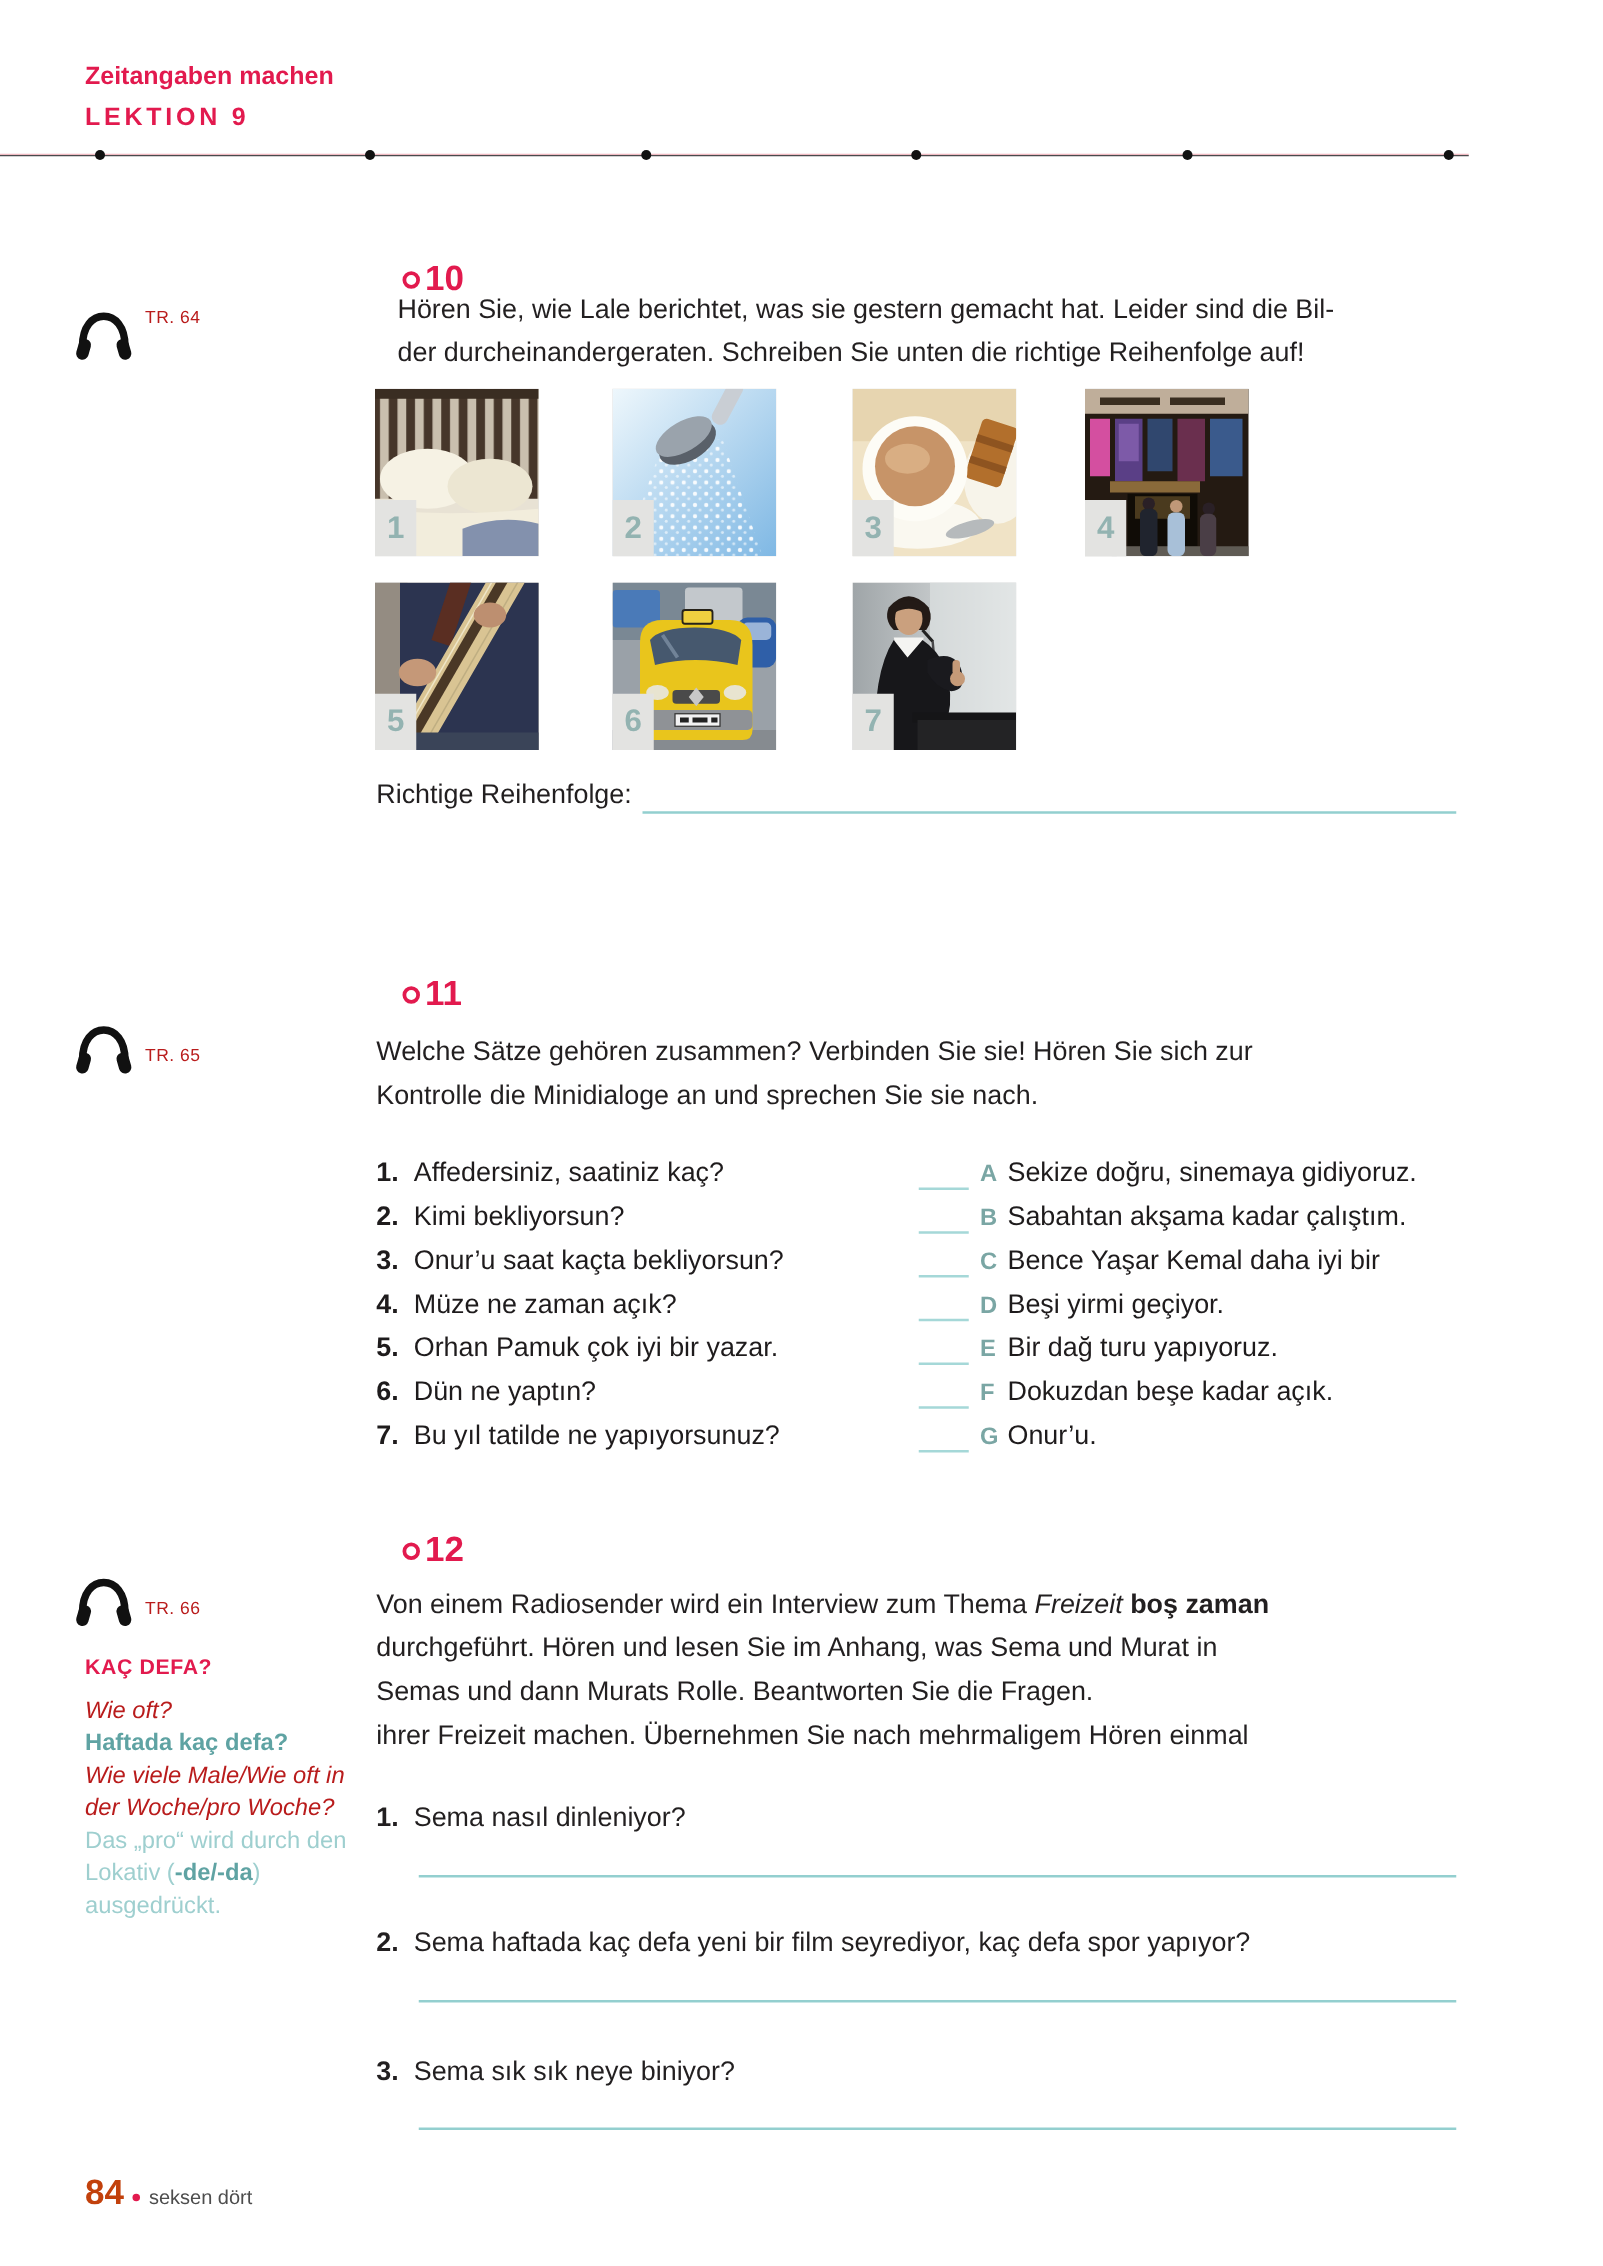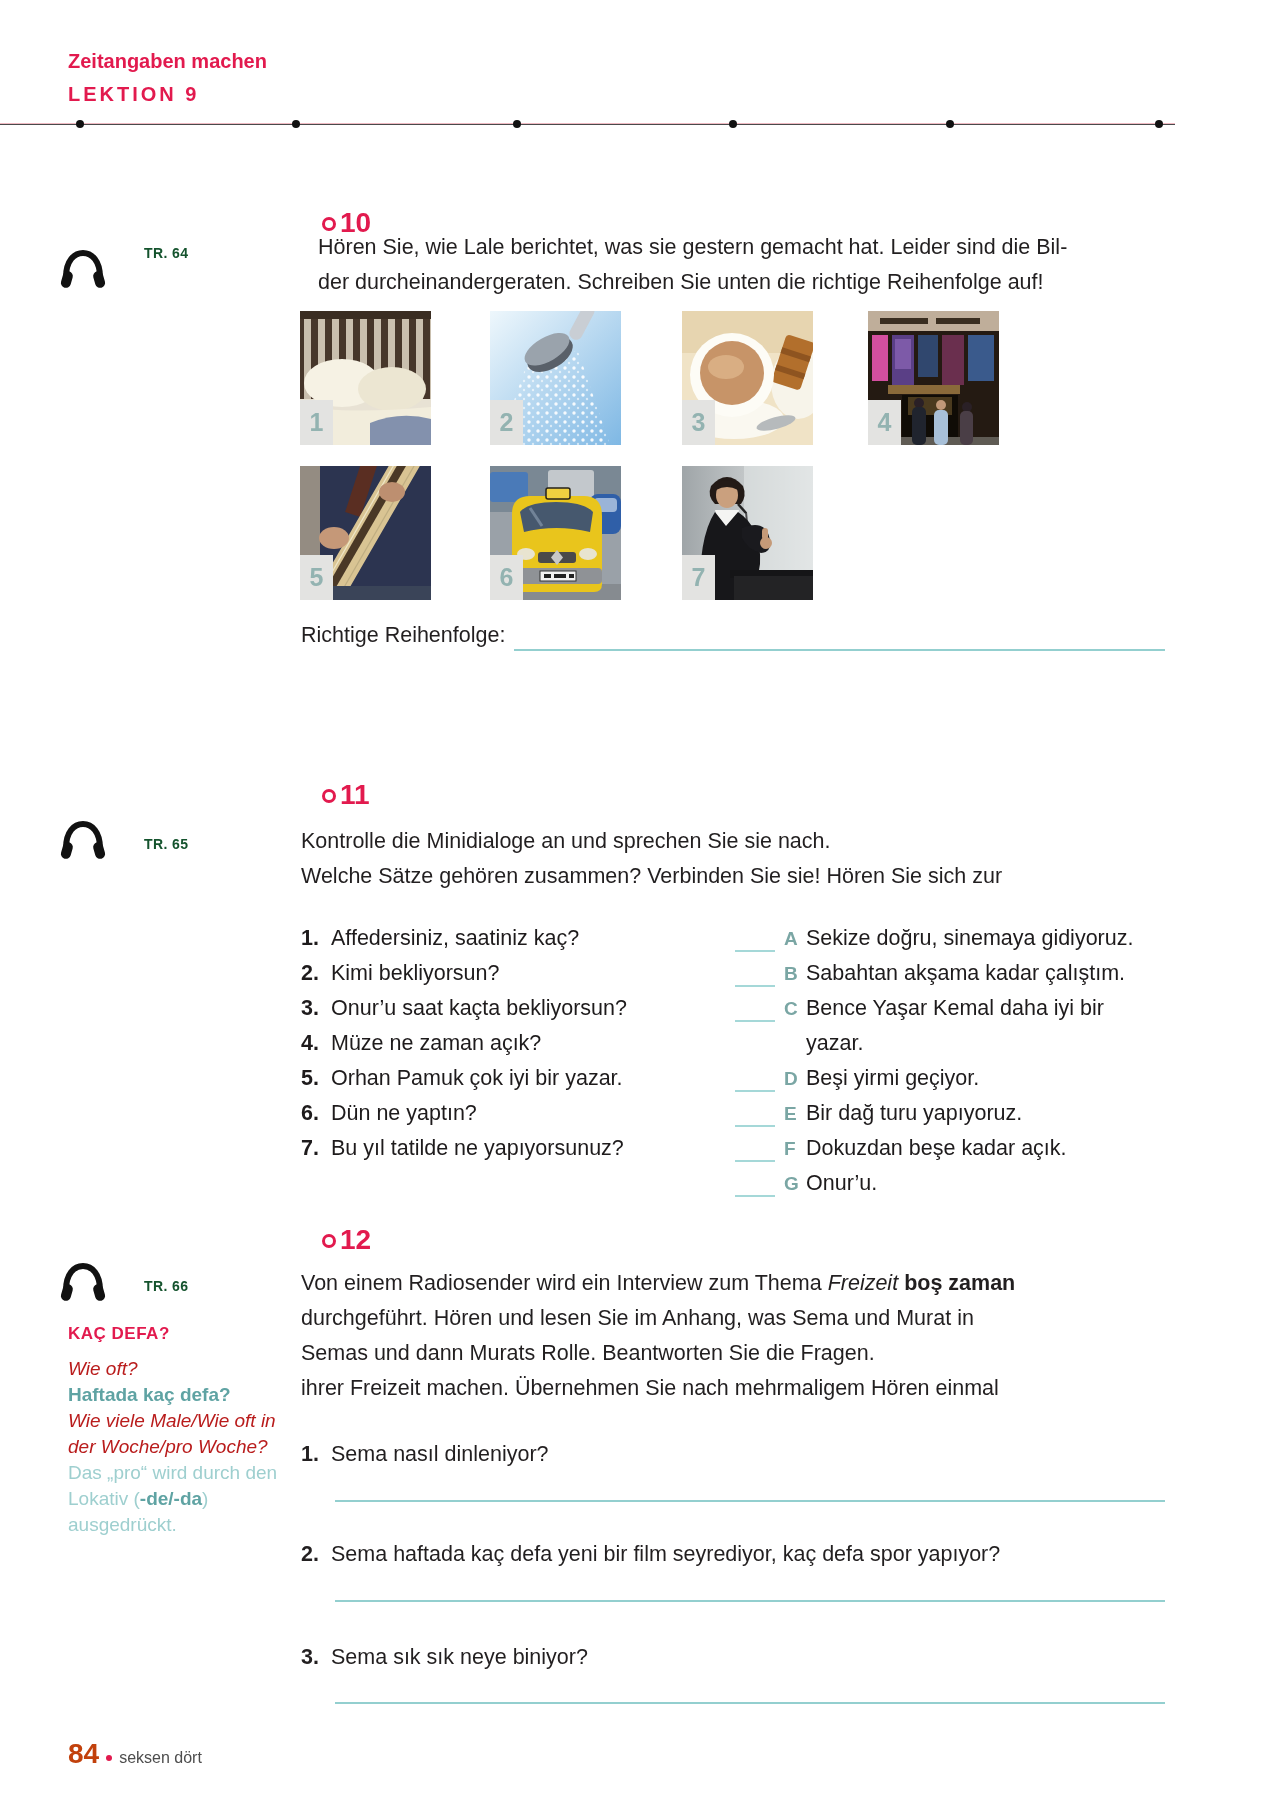--- a/index.html
+++ b/index.html
@@ -10,21 +10,21 @@
   
   .topic{font-size:20px;font-weight:bold;color:#e21a4e;}
   .lesson{font-size:20px;font-weight:bold;color:#e21a4e;letter-spacing:3px;}
   .rule{position:absolute;left:0;top:123px;width:1282px;height:2px;
         background:linear-gradient(to bottom,#efb9c1 0 1px,#4a4a4c 1px 2px);}
   .rule-dot{position:absolute;top:-3px;width:8px;height:8px;border-radius:50%;background:#111;}
 
   
   .ring{position:absolute;width:8px;height:8px;border:3.5px solid #e21a4e;border-radius:50%;}
   .exnum{position:absolute;font-size:28px;font-weight:bold;color:#e21a4e;}
-  .track{position:absolute;font-size:14px;font-weight:bold;letter-spacing:.4px;color:#14532d;margin-left:28px;}
+  .track{position:absolute;font-size:14px;font-weight:normal;letter-spacing:.4px;color:#b91c1c;}
 
   .body-txt{font-size:21.5px;line-height:35px;color:#221f20;}
   .b{font-weight:bold;} .i{font-style:italic;}
 
   
   .photo{position:absolute;width:131px;height:134px;overflow:hidden;background:#ddd;}
   .photo svg{display:block;width:131px;height:134px;}
   .plabel{position:absolute;left:0;bottom:0;width:33px;height:45px;background:#e3e3e1;
           color:#93b3b1;font-size:25px;font-weight:bold;display:flex;align-items:center;justify-content:center;}
 
@@ -248,22 +248,22 @@
   <div class="exnum" style="left:340px;top:779px;">11</div>
 
   <svg class="abs" style="left:58px;top:818px;" width="50" height="46" viewBox="0 0 50 46">
     <path d="M8 30 C8 14 16 6 25 6 C34 6 42 14 42 30" fill="none" stroke="#111" stroke-width="6" stroke-linecap="round"></path>
     <rect x="4" y="24" width="10" height="17" rx="5" fill="#111" transform="rotate(16 9 32)"></rect>
     <rect x="36" y="24" width="10" height="17" rx="5" fill="#111" transform="rotate(-16 41 32)"></rect>
   </svg>
   <div class="track" style="left:116px;top:836px;">TR. 65</div>
 
   <div class="abs body-txt" style="left:301px;top:824px;width:890px;">
+    <div>Welche Sätze gehören zusammen? Verbinden Sie sie! Hören Sie sich zur</div>
     <div>Kontrolle die Minidialoge an und sprechen Sie sie nach.</div>
-    <div>Welche Sätze gehören zusammen? Verbinden Sie sie! Hören Sie sich zur</div>
   </div>
 
   <div class="abs" style="left:301px;top:926px;width:430px;">
     <div class="mrow">
         <span class="mnum">1.</span>
         <span>Affedersiniz, saatiniz kaç?</span>
       </div>
     <div class="mrow">
         <span class="mnum">2.</span>
         <span>Kimi bekliyorsun?</span>
@@ -298,25 +298,20 @@
       </div>
     <div class="mrow">
         <span class="mline"></span>
         <span class="mletter">B</span>
         <span>Sabahtan akşama kadar çalıştım.</span>
       </div>
     <div class="mrow">
         <span class="mline"></span>
         <span class="mletter">C</span>
         <span>Bence Yaşar Kemal daha iyi bir</span>
-      </div>
-    <div class="mrow">
-        <span class="mline hid"></span>
-        <span class="mletter"></span>
-        <span>yazar.</span>
       </div>
     <div class="mrow">
         <span class="mline"></span>
         <span class="mletter">D</span>
         <span>Beşi yirmi geçiyor.</span>
       </div>
     <div class="mrow">
         <span class="mline"></span>
         <span class="mletter">E</span>
         <span>Bir dağ turu yapıyoruz.</span>

